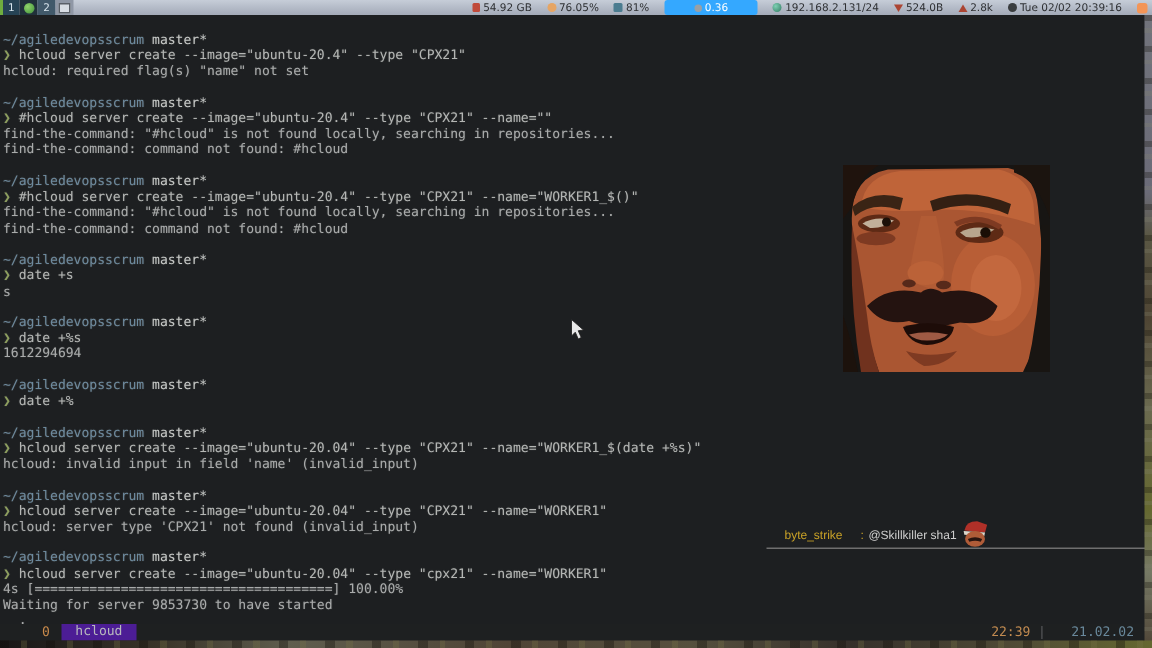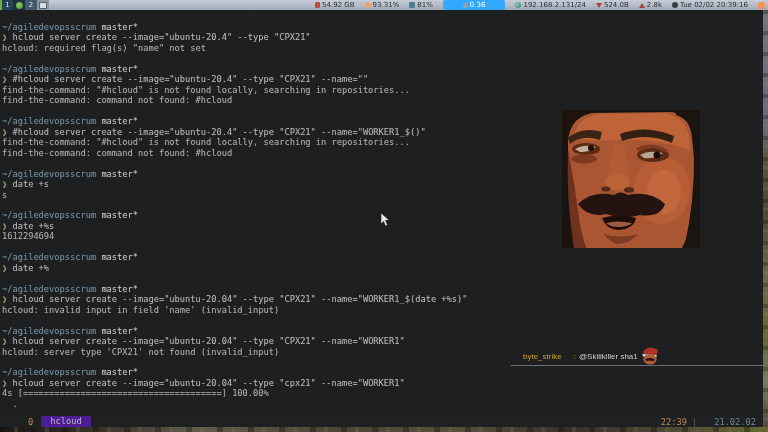--- a/index.html
+++ b/index.html
@@ -69,21 +69,21 @@
         <span class="pane"></span>
       </div>
   </div>
   <div class="stats" id="stats">
       <span class="stat">
         <span class="ic ic-mem"></span>
         <span>54.92 GB</span>
       </span>
       <span class="stat">
         <span class="ic ic-cpu"></span>
-        <span>93.31%</span>
+        <span>76.05%</span>
       </span>
       <span class="stat">
         <span class="ic ic-bat"></span>
         <span>81%</span>
       </span>
       <span class="stat pill">
         <span class="ic ic-load"></span>
         <span>0.36</span>
       </span>
       <span class="stat">
@@ -136,20 +136,21 @@
     <div class="line"><span class="prompt">❯</span><span class="cmd"> hcloud server create --image="ubuntu-20.04" --type "CPX21" --name="WORKER1_$(date +%s)"</span></div>
     <div class="line"><span class="out">hcloud: invalid input in field 'name' (invalid_input)</span></div>
     <div class="line">&nbsp;</div>
     <div class="line"><span class="path">~/agiledevopsscrum</span><span class="out"> </span><span class="branch">master*</span></div>
     <div class="line"><span class="prompt">❯</span><span class="cmd"> hcloud server create --image="ubuntu-20.04" --type "CPX21" --name="WORKER1"</span></div>
     <div class="line"><span class="out">hcloud: server type 'CPX21' not found (invalid_input)</span></div>
     <div class="line">&nbsp;</div>
     <div class="line"><span class="path">~/agiledevopsscrum</span><span class="out"> </span><span class="branch">master*</span></div>
     <div class="line"><span class="prompt">❯</span><span class="cmd"> hcloud server create --image="ubuntu-20.04" --type "cpx21" --name="WORKER1"</span></div>
     <div class="line"><span class="out">4s [======================================] 100.00%</span></div>
+    <div class="line"><span class="out">Waiting for server 9853730 to have started</span></div>
     <div class="line"><span class="out">  .</span></div>
   </div>
 
 <div class="face">
 <svg width="138" height="138" viewBox="0 0 138 138">
   <rect width="138" height="138" fill="#171513"></rect>
   <path d="M6,40 Q4,8 30,3 L110,2 Q128,6 130,28 L134,70 Q134,105 126,125 L120,138 L24,138 Q12,105 6,40 Z" fill="#aa5632"></path>
   <path d="M12,28 Q14,7 38,4 L104,3 Q124,8 127,26 L128,40 Q92,28 60,30 Q30,32 12,28 Z" fill="#bf6439"></path>
   <ellipse cx="100" cy="80" rx="28" ry="34" fill="#b85e36"></ellipse>
   <ellipse cx="102" cy="82" rx="17" ry="22" fill="#c3683e"></ellipse>

